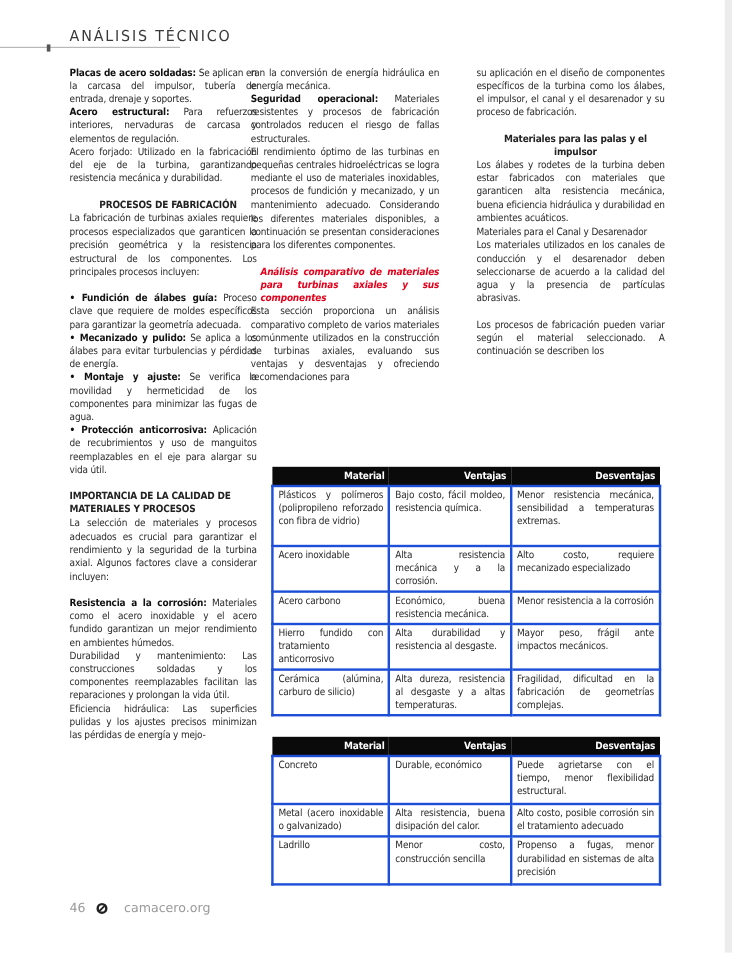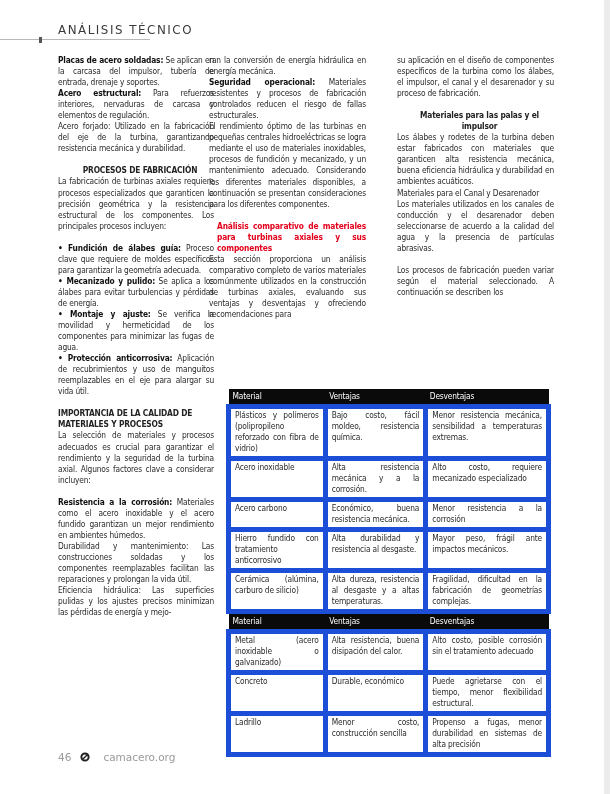--- a/index.html
+++ b/index.html
@@ -13,25 +13,25 @@
 
   .col { position: absolute; font-size: 8.3px; line-height: 11.05px; text-align: justify; letter-spacing: -0.15px; }
   .col p { margin: 0; }
   .col .gap { height: 11px; }
   .col b { font-weight: bold; color: #111; }
   .col-1 { left: 58px; top: 55px; width: 156px; }
   .col-2 { left: 209px; top: 55px; width: 157px; }
   .col-3 { left: 397px; top: 55px; width: 157px; }
   .subhead { font-weight: bold; color: #222; padding-left: 8px; text-align: center; }
   .subhead-plain { font-weight: bold; color: #222; text-align: left; }
-  .subhead-red { font-weight: bold; color: #e3001b; padding-left: 8px; text-align: justify; }
+  .subhead-red { font-weight: bold; color: #e3001b; padding-left: 8px; text-align: justify; font-style: italic; }
 
   table { position: absolute; border-collapse: collapse; font-size: 8.3px; line-height: 11px; letter-spacing: -0.15px; }
-  table th { background: #0a0a0a; color: #fff; text-align: left; font-weight: normal; padding: 2px 4px; height: 14px; }
-  table td { border: 5px solid #1d4ed8; vertical-align: top; padding: 1px 4px 2px 4px; text-align: justify; color: #2a2a2a; }
+  table th { background: #0a0a0a; color: #fff; text-align: right; font-weight: bold; padding: 2px 4px; height: 14px; }
+  table td { border: 2px solid #1d4ed8; vertical-align: top; padding: 1px 4px 2px 4px; text-align: justify; color: #2a2a2a; }
   .table-1 { left: 226px; top: 389px; width: 325px; }
   .table-2 { left: 226px; top: 614px; width: 325px; }
   .c1 { width: 98px; } .c2 { width: 102px; } .c3 { width: 125px; }
 
   .footer { position: absolute; left: 58px; top: 751px; font-family: "DejaVu Sans", sans-serif; font-size: 10.5px; color: #9a9a9a; display: flex; align-items: center; }
   .footer .pg { margin-right: 9px; }
   .footer .logo { width: 10px; height: 10px; margin-right: 13px; }
 </style>
 </head>
 <body>
@@ -124,29 +124,29 @@
 
 <table class="table-2">
   <thead>
     <tr>
       <th class="c1">Material</th>
       <th class="c2">Ventajas</th>
       <th class="c3">Desventajas</th>
     </tr>
   </thead>
   <tbody>
+    <tr style="height:40px">
+      <td>Concreto</td>
+      <td>Durable, económico</td>
+      <td>Puede agrietarse con el tiempo, menor flexibilidad estructural.</td>
+    </tr>
     <tr style="height:27px">
       <td>Metal (acero inoxidable o galvanizado)</td>
       <td>Alta resistencia, buena disipación del calor.</td>
       <td>Alto costo, posible corrosión sin el tratamiento adecuado</td>
-    </tr>
-    <tr style="height:40px">
-      <td>Concreto</td>
-      <td>Durable, económico</td>
-      <td>Puede agrietarse con el tiempo, menor flexibilidad estructural.</td>
     </tr>
     <tr style="height:40px">
       <td>Ladrillo</td>
       <td>Menor costo, construcción sencilla</td>
       <td>Propenso a fugas, menor durabilidad en sistemas de alta precisión</td>
     </tr>
   </tbody>
 </table>
 
 <div class="footer">

